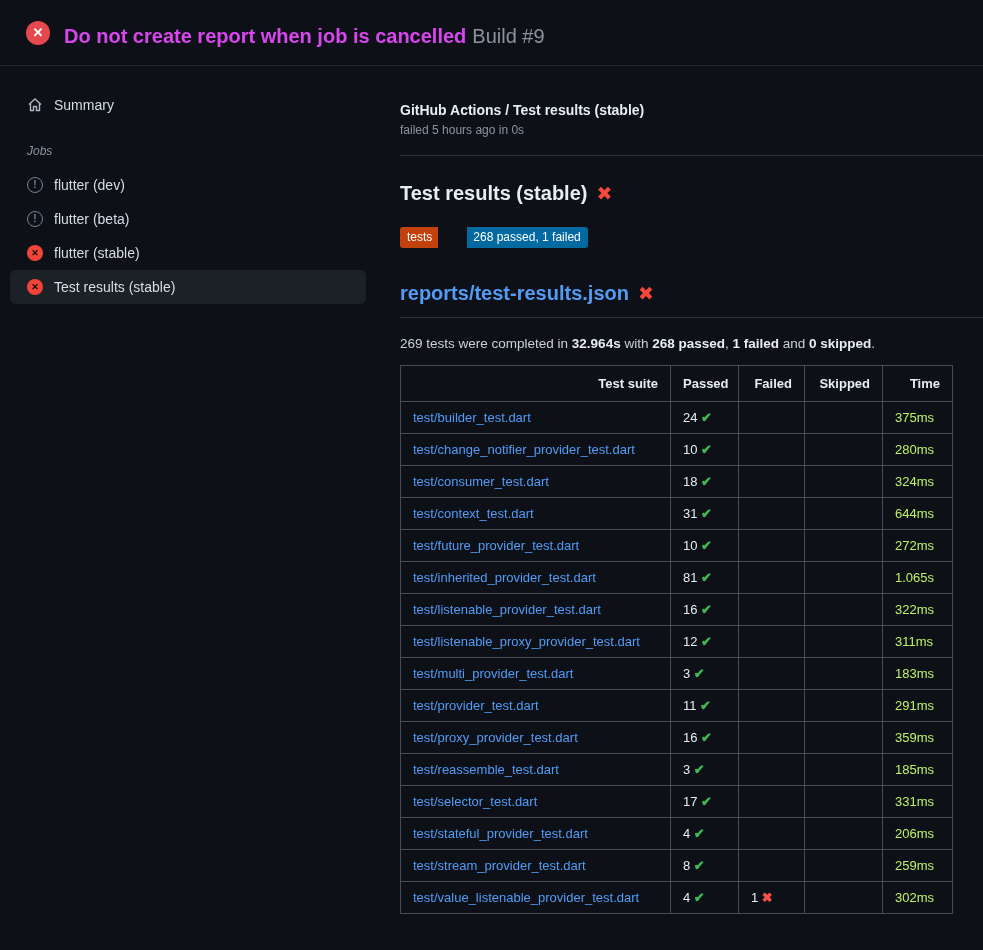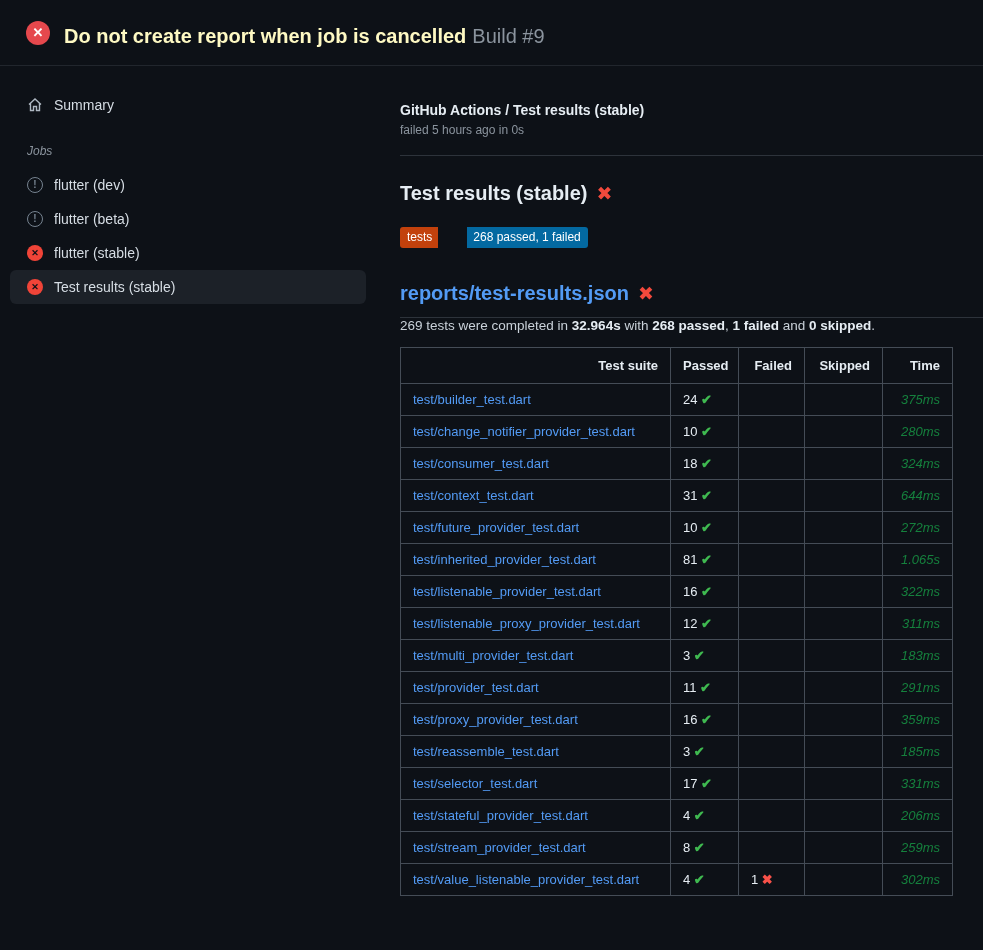--- a/index.html
+++ b/index.html
@@ -17,21 +17,21 @@
     padding: 14px 24px 14px 26px;
     border-bottom: 1px solid #21262d;
   }
   .status-circle {
     width: 24px; height: 24px; border-radius: 50%;
     background: #e5484d;
     display: flex; align-items: center; justify-content: center;
     color: #ffffff; font-size: 13px; font-weight: bold; line-height: 1;
     flex: 0 0 auto;
   }
-  .page-title { font-size: 20px; font-weight: 700; color: #fef9c3; }
+  .page-title { font-size: 20px; font-weight: 700; color: #d946ef; }
   .build-number { font-size: 20px; font-weight: 400; color: #8b949e; margin-left: 6px; }
 
   
   .layout { display: flex; align-items: flex-start; }
 
   
   .sidebar { width: 380px; flex: 0 0 auto; padding: 22px 14px 0 10px; }
   .side-item {
     display: flex; align-items: center; gap: 11px;
     padding: 9px 17px; border-radius: 6px;
@@ -79,21 +79,21 @@
 
   .report-heading-wrap {
     margin-top: 34px; padding-bottom: 12px;
     border-bottom: 1px solid #2d333b;
   }
   .report-heading {
     font-size: 20px; font-weight: 700; color: #539bf5; text-decoration: none;
     display: inline-flex; align-items: center; gap: 9px;
   }
 
-  .summary-line { font-size: 13.5px; color: #c9d1d9; }
+  .summary-line { margin-top: 18px; font-size: 13.5px; color: #c9d1d9; }
   .summary-line strong { color: #e6edf3; font-weight: 700; }
 
   
   table.results {
     margin-top: 14px; border-collapse: collapse;
     width: 552px; table-layout: fixed; font-size: 13px;
   }
   .results th, .results td {
     border: 1px solid #444c56;
     padding: 8px 12px;
@@ -102,21 +102,21 @@
   .results th {
     color: #e6edf3; font-weight: 700; text-align: right; padding: 10px 12px;
   }
   .results th.num, .results td.num { }
   .col-suite-w { width: 270px; }
   .col-passed-w { width: 68px; }
   .col-failed-w { width: 66px; }
   .col-skipped-w { width: 78px; }
   .col-time-w { width: 70px; }
   .suite-link { color: #539bf5; text-decoration: none; }
-  .td-time { text-align: right; color: #15803d; font-style: italic; }
+  .td-time { text-align: left; color: #bef264; }
   .check { color: #3fb950; font-weight: bold; }
   .cross { color: #f85149; font-weight: bold; }
   .cell-num-val { color: #e6edf3; }
 </style>
 </head>
 <body>
 
 <header class="page-header">
   <span class="status-circle">✕</span>
   <h1>

